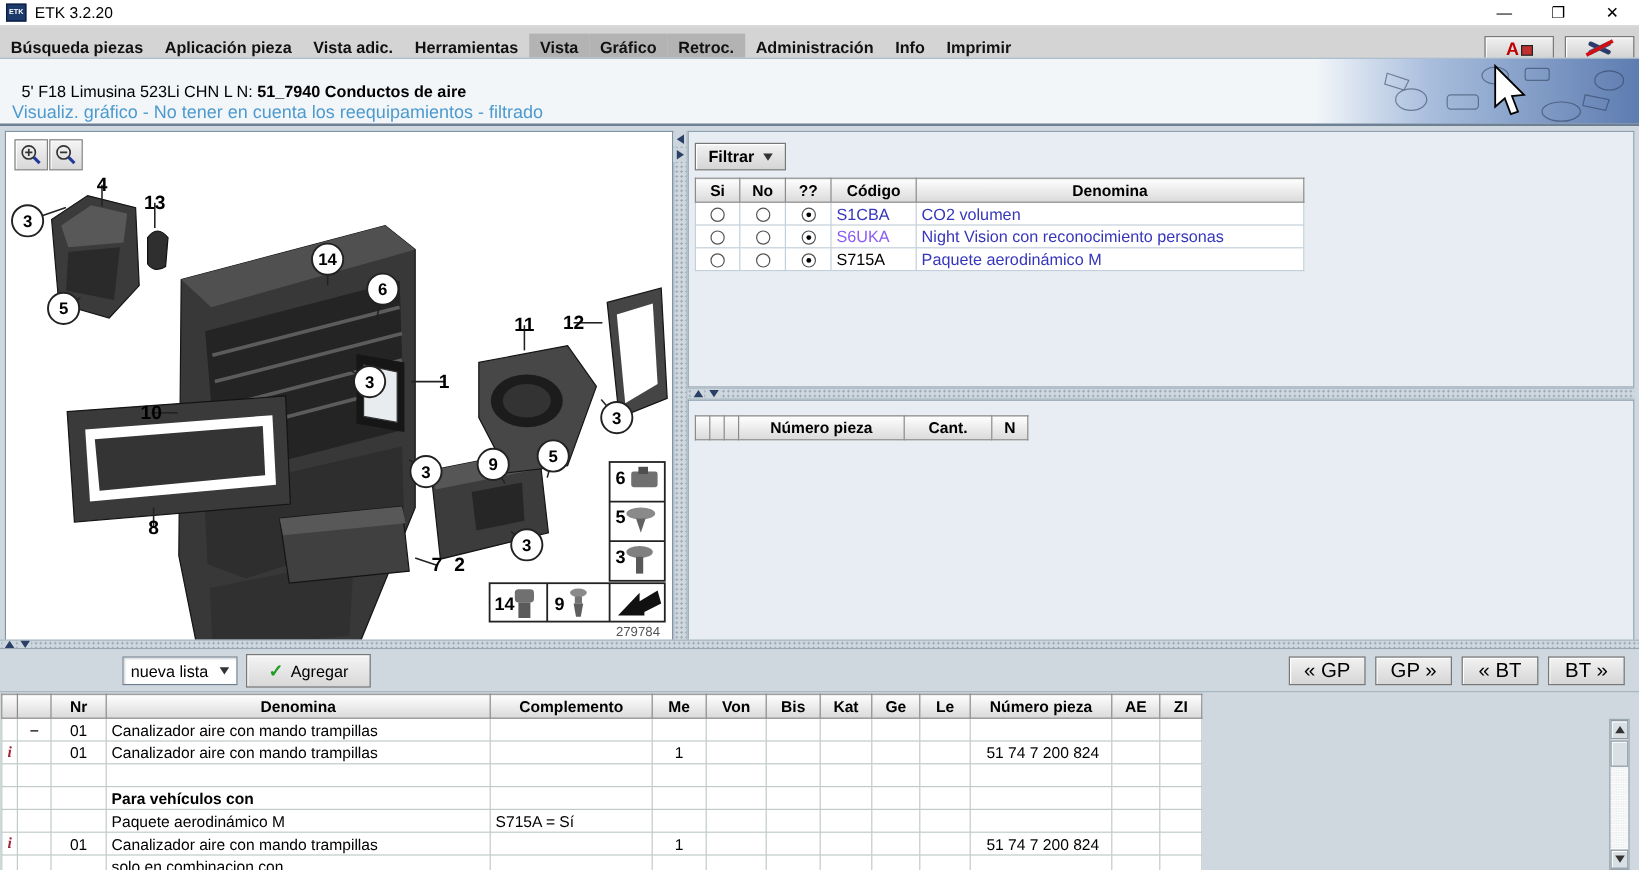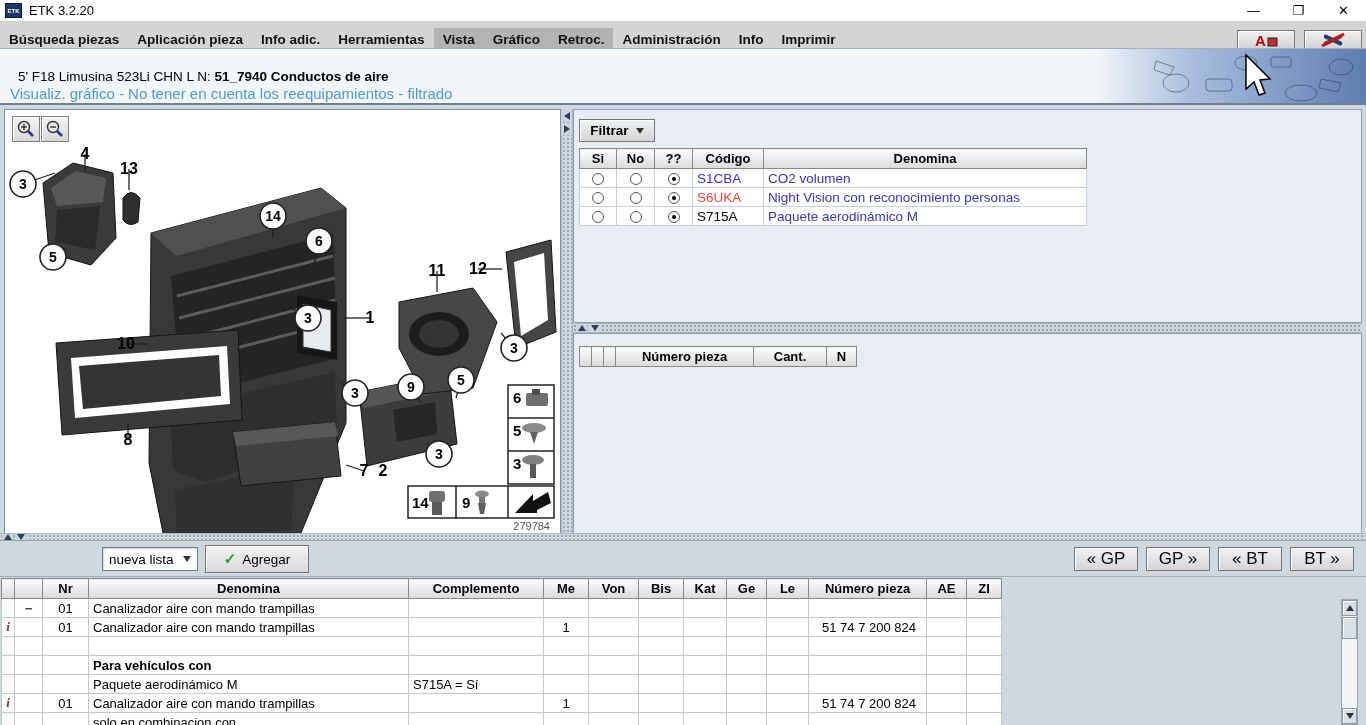--- a/index.html
+++ b/index.html
@@ -96,21 +96,21 @@
     <div class="win-ctl">—</div>
     <div class="win-ctl">❐</div>
     <div class="win-ctl">✕</div>
   </div>
 </div>
 
 <div id="menubar">
   <div id="menu-items" style="display:flex;">
       <div class="menu-item">Búsqueda piezas</div>
       <div class="menu-item">Aplicación pieza</div>
-      <div class="menu-item">Info adic.</div>
+      <div class="menu-item">Vista adic.</div>
       <div class="menu-item">Herramientas</div>
       <div class="menu-item active">Vista</div>
       <div class="menu-item active">Gráfico</div>
       <div class="menu-item active">Retroc.</div>
       <div class="menu-item">Administración</div>
       <div class="menu-item">Info</div>
       <div class="menu-item">Imprimir</div>
     </div>
   <div id="menu-iconbtns">
     <div class="icon-btn">
@@ -349,21 +349,21 @@
             <td style="text-align: center;"><span class="radio"></span></td>
             <td style="text-align: center;"><span class="radio"></span></td>
             <td style="text-align: center;"><span class="radio sel"></span></td>
             <td style="color: rgb(54, 54, 187);">S1CBA</td>
             <td style="color: rgb(54, 54, 187);">CO2 volumen</td>
           </tr>
           <tr>
             <td style="text-align: center;"><span class="radio"></span></td>
             <td style="text-align: center;"><span class="radio"></span></td>
             <td style="text-align: center;"><span class="radio sel"></span></td>
-            <td style="color: #ef4444;">S6UKA</td>
+            <td style="color: #8b5cf6;">S6UKA</td>
             <td style="color: rgb(54, 54, 187);">Night Vision con reconocimiento personas</td>
           </tr>
           <tr>
             <td style="text-align: center;"><span class="radio"></span></td>
             <td style="text-align: center;"><span class="radio"></span></td>
             <td style="text-align: center;"><span class="radio sel"></span></td>
             <td style="color: #000000;">S715A</td>
             <td style="color: rgb(54, 54, 187);">Paquete aerodinámico M</td>
           </tr>
         </tbody>

